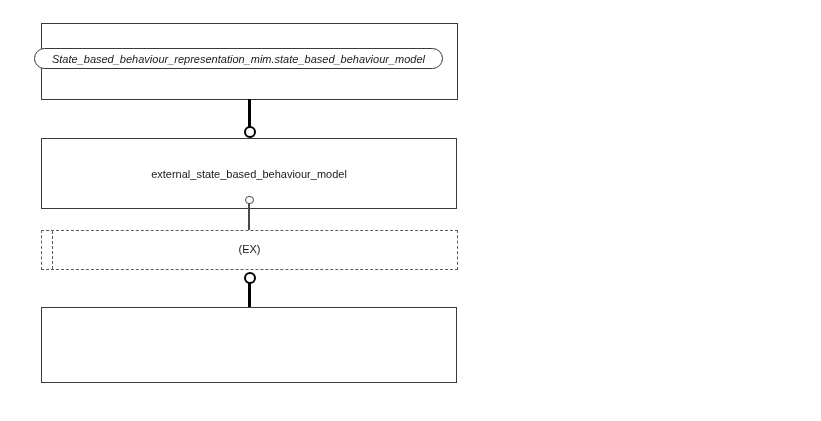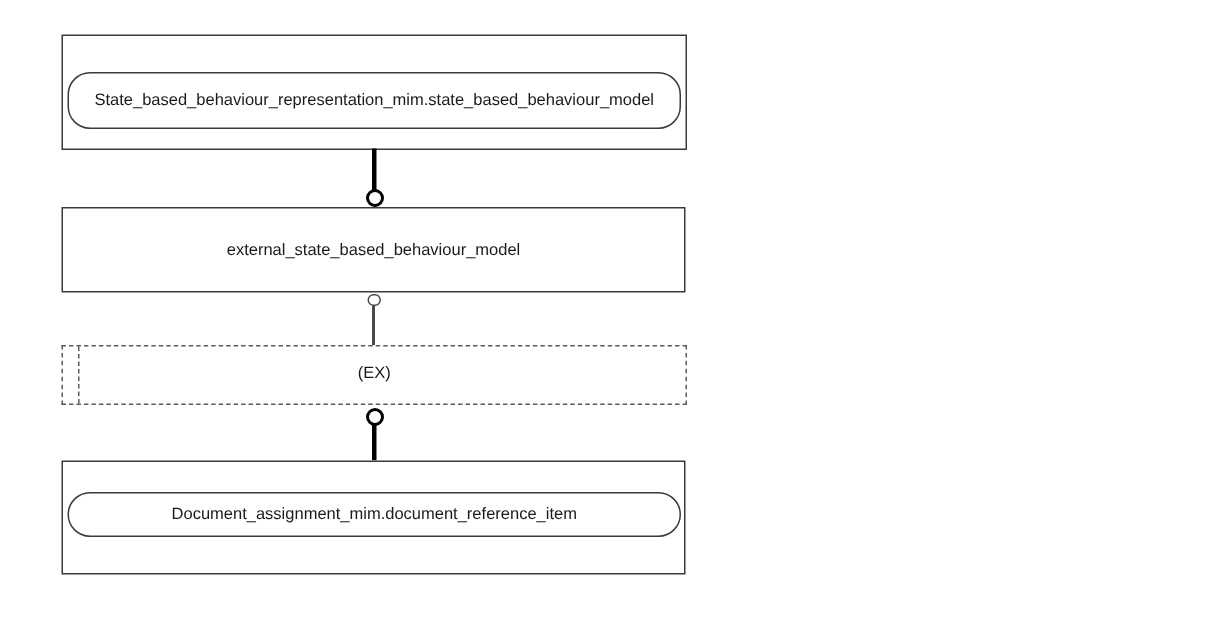--- a/index.html
+++ b/index.html
@@ -81,24 +81,24 @@
     box-sizing: border-box;
     width: 8.5px;
     height: 8.5px;
     border: 1.3px solid #4a4a4a;
     border-radius: 50%;
     background: #ffffff;
   }
 
   
   #box-top            { left: 41px;  top: 23px;  width: 417px; height: 77px; }
-  #oval-top           { left: 45px;  top: 48px;  width: 409px; height: 38px; }
+  #oval-top           { left: 34px;  top: 48px;  width: 409px; height: 21px; font-style: italic; }
   #line-thick-top     { left: 247.5px; top: 99px;  height: 28px; }
   #circle-top         { left: 243.5px; top: 126px; }
-  #box-entity         { left: 41px;  top: 138px; width: 416px; height: 57px; }
+  #box-entity         { left: 41px;  top: 138px; width: 416px; height: 71px; }
   #circle-small       { left: 245px; top: 195.5px; }
   #line-thin          { left: 248.4px; top: 204px; height: 26px; }
   #box-select         { left: 41px;  top: 230px; width: 417px; height: 40px; }
   #select-inner-edge  { left: 52px;  top: 231px; height: 38px; }
   #circle-bottom      { left: 243.5px; top: 271.5px; }
   #line-thick-bottom  { left: 247.5px; top: 283px; height: 24px; }
   #box-bottom         { left: 41px;  top: 307px; width: 416px; height: 76px; }
   #oval-bottom        { left: 45px;  top: 328px; width: 409px; height: 30px; }
 </style>
 </head>
@@ -123,17 +123,14 @@
 
   <div class="dashed-box" id="box-select">
     <span>(EX)</span>
   </div>
   <div class="dashed-inner-edge" id="select-inner-edge"></div>
 
   <div class="circle-thick" id="circle-bottom"></div>
   <div class="thick-line" id="line-thick-bottom"></div>
 
   <div class="rect" id="box-bottom"></div>
-  <div class="stadium" id="oval-bottom">
-    <span>Document_assignment_mim.document_reference_item</span>
-  </div>
 
 </div>
 
 </body></html>

